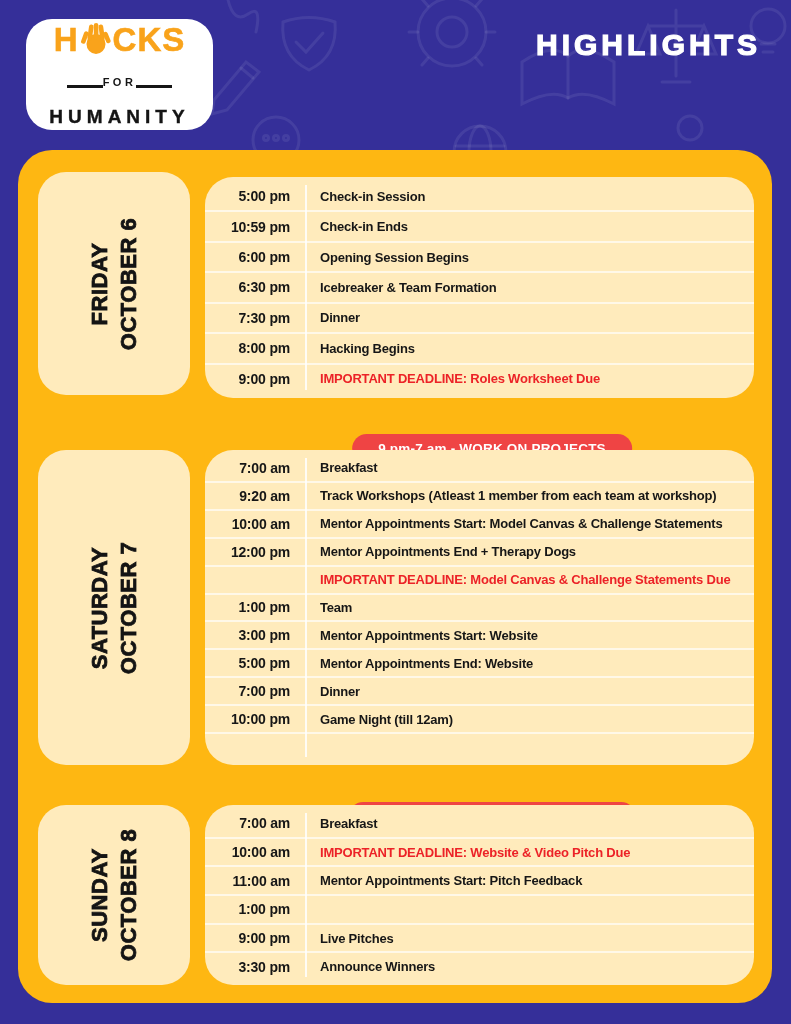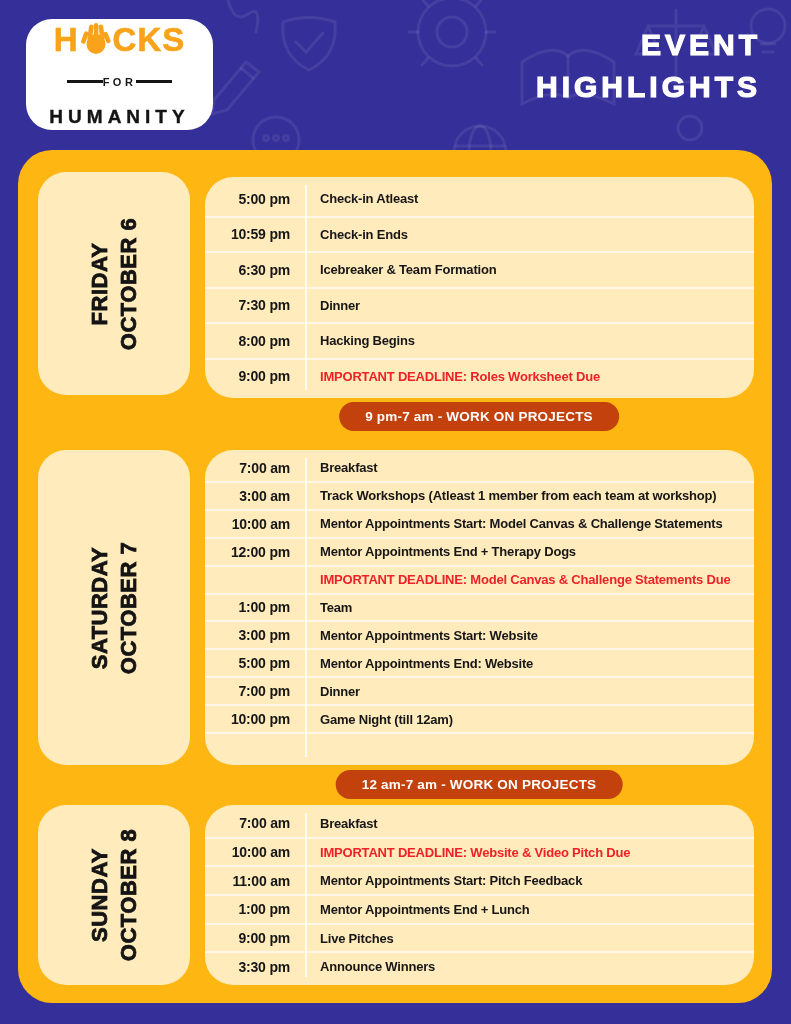--- a/index.html
+++ b/index.html
@@ -7,21 +7,21 @@
           font-family:"Liberation Sans","DejaVu Sans",sans-serif;}
   
   .doodles{position:absolute;left:0;top:0;}
   
   .logo-card{position:absolute;left:26px;top:19px;width:187px;height:111px;background:#fff;
              border-radius:26px;display:flex;flex-direction:column;align-items:center;
              justify-content:center;z-index:2;}
   .logo-line1{display:flex;align-items:center;color:#F9A31B;font-size:33px;font-weight:700;
               letter-spacing:1px;line-height:1;-webkit-text-stroke:0.6px #F9A31B;}
   .logo-line1 svg{margin:0 2px 2px 2px;}
-  .logo-line2{display:flex;align-items:center;gap:0;color:#151515;font-size:11px;
+  .logo-line2{display:flex;align-items:flex-end;gap:0;color:#151515;font-size:11px;
               font-weight:700;letter-spacing:3.5px;margin-top:19px;}
   .logo-rule{width:36px;height:2.5px;background:#151515;}
   .logo-line3{color:#151515;font-size:19px;font-weight:700;letter-spacing:5px;margin-top:18px;
               -webkit-text-stroke:0.4px #151515;}
   
   .title{position:absolute;top:24px;right:30px;text-align:right;color:#fff;font-size:30px;
          line-height:42px;font-weight:700;letter-spacing:4px;-webkit-text-stroke:1.2px #fff;z-index:2;}
   
   .gold{position:absolute;left:18px;top:150px;width:754px;height:853px;background:#FEB712;
         border-radius:34px;z-index:1;}
@@ -36,23 +36,23 @@
   .row{flex:1;display:flex;align-items:center;position:relative;min-height:0;}
   .row + .row{border-top:2px solid rgba(255,255,255,0.65);}
   .cell-time{flex:0 0 85px;text-align:right;font-size:14px;font-weight:700;color:#161616;
              letter-spacing:-0.2px;white-space:nowrap;}
   .cell-event{flex:1;padding-left:30px;font-size:13px;font-weight:700;color:#161616;
               letter-spacing:-0.2px;white-space:nowrap;}
   .row.important .cell-event{color:#EC2227;}
   .s0 .day-box{top:22px;height:223px}  .s0 .panel{top:27px;height:221px}
   .s1 .day-box{top:300px;height:315px} .s1 .panel{top:300px;height:315px}
   .s2 .day-box{top:655px;height:180px} .s2 .panel{top:655px;height:180px}
-  .pill{position:absolute;left:461px;transform:translateX(-50%);background:#c2410c;color:#fff;
+  .pill{position:absolute;left:474px;transform:translateX(-50%);background:#ef4444;color:#fff;
         font-size:13.5px;font-weight:700;letter-spacing:0.2px;padding:7px 26px;
-        border-radius:16px;white-space:nowrap;}
+        border-radius:16px;white-space:nowrap;margin-top:32px;}
   .pill-0{top:252px}
   .pill-1{top:620px}
 </style>
 </head>
 <body>
 
 <div class="poster">
 
   <svg class="doodles" width="791" height="170" viewBox="0 0 791 170">
     <g fill="none" stroke="#ffffff" stroke-opacity="0.08" stroke-width="3" stroke-linecap="round">
@@ -117,45 +117,48 @@
     </div>
     <div class="logo-line2">
       <span class="logo-rule"></span>
       <span>FOR</span>
       <span class="logo-rule"></span>
     </div>
     <div class="logo-line3">HUMANITY</div>
   </div>
 
   <div class="title">
-    <div>EVENT</div>
     <div>HIGHLIGHTS</div>
   </div>
 
   <div class="gold" id="gold">
   <div class="section s0" style="display:contents">
     <div class="day-box db">
       <div class="day-text">
         <div class="day-line1">FRIDAY</div>
         <div class="day-line2">OCTOBER 6</div>
       </div>
     </div>
     <div class="panel">
       <div class="vline"></div>
 
   <div class="row">
     <div class="cell-time">5:00 pm</div>
-    <div class="cell-event">Check-in Atleast</div>
+    <div class="cell-event">Check-in Session</div>
   </div>
 
   <div class="row">
     <div class="cell-time">10:59 pm</div>
     <div class="cell-event">Check-in Ends</div>
   </div>
 
+  <div class="row">
+    <div class="cell-time">6:00 pm</div>
+    <div class="cell-event">Opening Session Begins</div>
+  </div>
 
   <div class="row">
     <div class="cell-time">6:30 pm</div>
     <div class="cell-event">Icebreaker &amp; Team Formation</div>
   </div>
 
   <div class="row">
     <div class="cell-time">7:30 pm</div>
     <div class="cell-event">Dinner</div>
   </div>
@@ -181,21 +184,21 @@
     </div>
     <div class="panel">
       <div class="vline"></div>
 
   <div class="row">
     <div class="cell-time">7:00 am</div>
     <div class="cell-event">Breakfast</div>
   </div>
 
   <div class="row">
-    <div class="cell-time">3:00 am</div>
+    <div class="cell-time">9:20 am</div>
     <div class="cell-event">Track Workshops (Atleast 1 member from each team at workshop)</div>
   </div>
 
   <div class="row">
     <div class="cell-time">10:00 am</div>
     <div class="cell-event">Mentor Appointments Start: Model Canvas &amp; Challenge Statements</div>
   </div>
 
   <div class="row">
     <div class="cell-time">12:00 pm</div>
@@ -259,21 +262,20 @@
     <div class="cell-event">IMPORTANT DEADLINE: Website &amp; Video Pitch Due</div>
   </div>
 
   <div class="row">
     <div class="cell-time">11:00 am</div>
     <div class="cell-event">Mentor Appointments Start: Pitch Feedback</div>
   </div>
 
   <div class="row">
     <div class="cell-time">1:00 pm</div>
-    <div class="cell-event">Mentor Appointments End + Lunch</div>
   </div>
 
   <div class="row">
     <div class="cell-time">9:00 pm</div>
     <div class="cell-event">Live Pitches</div>
   </div>
 
   <div class="row">
     <div class="cell-time">3:30 pm</div>
     <div class="cell-event">Announce Winners</div>

